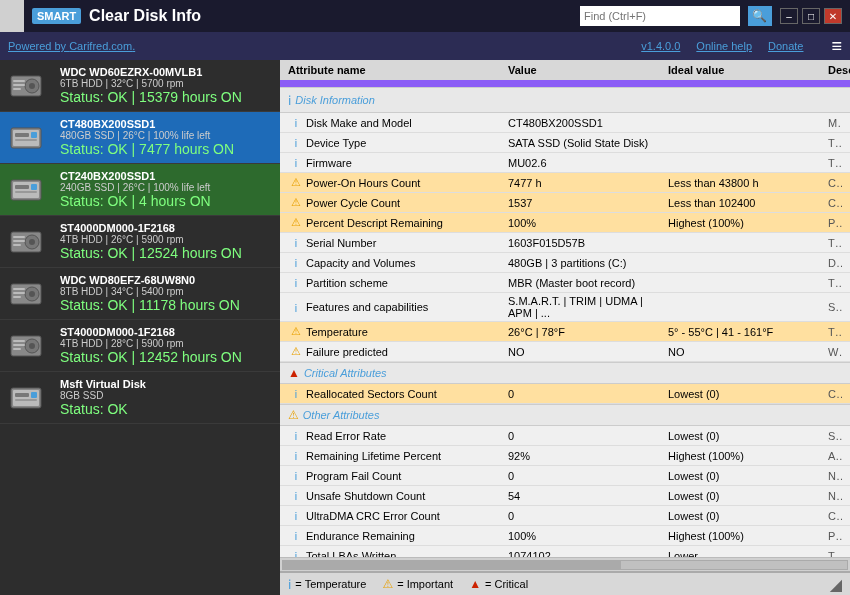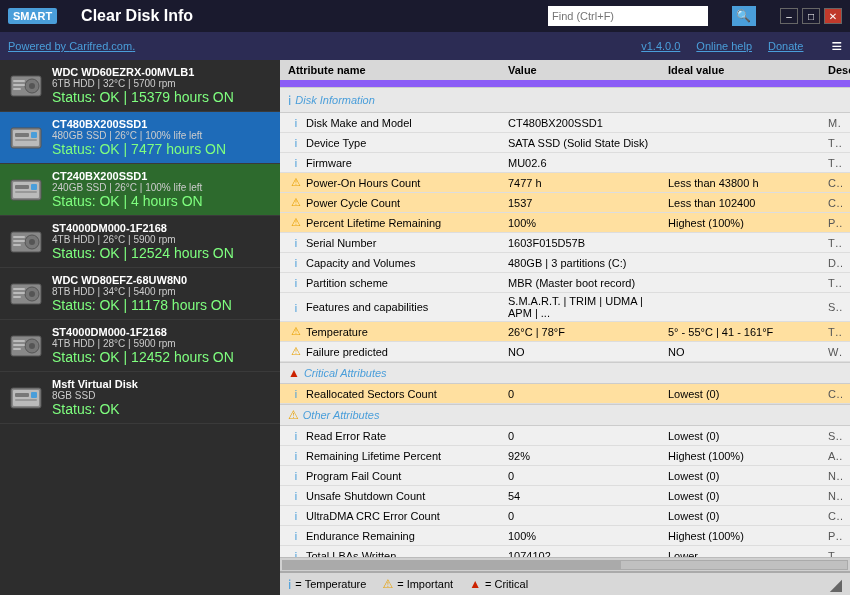--- a/index.html
+++ b/index.html
@@ -1,19 +1,19 @@
 <!DOCTYPE html>
 <html><head>
   <meta charset="utf-8">
   <style>
     * { margin: 0; padding: 0; box-sizing: border-box; }
     body { font-family: 'Segoe UI', Tahoma, Geneva, Verdana, sans-serif; font-size: 12px; background: #d0d0d0; width: 850px; height: 595px; overflow: hidden; }
 
     
-    .title-bar { background: #1a1a2e; height: 32px; display: flex; align-items: center; padding: 0 8px; gap: 24px; }
+    .title-bar { background: #1a1a2e; height: 32px; display: flex; align-items: center; padding: 0 8px; gap: 8px; margin-left: 24px; }
     .title-bar-logo { background: #4a9eda; color: white; font-weight: bold; font-size: 11px; padding: 2px 5px; border-radius: 2px; }
     .title-bar-title { color: white; font-size: 16px; font-weight: 600; flex: 1; }
     .title-bar-search { background: white; border: none; height: 20px; width: 160px; padding: 0 4px; font-size: 11px; }
     .title-bar-search-btn { background: #4a9eda; border: none; color: white; width: 24px; height: 20px; cursor: pointer; font-size: 12px; }
     .title-bar-controls { display: flex; gap: 4px; }
     .title-bar-btn { background: none; border: 1px solid #666; color: white; width: 18px; height: 16px; cursor: pointer; font-size: 10px; display: flex; align-items: center; justify-content: center; }
     .title-bar-btn.close { background: #c0392b; }
 
     
     .menu-bar { background: #2c2c54; height: 28px; display: flex; align-items: center; padding: 0 8px; }
@@ -21,21 +21,21 @@
     .menu-powered span { color: #4a9eda; text-decoration: underline; cursor: pointer; }
     .menu-links { display: flex; gap: 16px; align-items: center; }
     .menu-link { color: #4a9eda; font-size: 11px; text-decoration: underline; cursor: pointer; }
     .menu-hamburger { color: white; font-size: 18px; cursor: pointer; margin-left: 12px; }
 
     
     .main { display: flex; height: calc(595px - 60px); }
 
     
     .sidebar { width: 280px; background: #2d2d2d; overflow-y: auto; flex-shrink: 0; }
-    .disk-item { padding: 6px 8px; cursor: pointer; border-bottom: 1px solid #3a3a3a; display: flex; align-items: center; gap: 8px; }
+    .disk-item { padding: 6px 8px; cursor: pointer; border-bottom: 1px solid #3a3a3a; display: flex; align-items: center; gap: 16px; }
     .disk-icon { width: 36px; height: 28px; flex-shrink: 0; display: flex; align-items: center; justify-content: center; }
     .disk-icon svg { width: 32px; height: 26px; }
     .disk-info { flex: 1; }
     .disk-name { color: white; font-weight: bold; font-size: 11px; }
     .disk-details { color: #ccc; font-size: 10px; }
     .disk-status { font-size: 14px; }
     .status-ok { color: #7fff7f; }
 
     
     .right-panel { flex: 1; display: flex; flex-direction: column; background: #f0f0f0; overflow: hidden; }
@@ -273,21 +273,21 @@
         </div>
         <div class="table-row highlighted">
           <span class="row-icon icon-warn">⚠</span>
           <div class="row-attr">Power Cycle Count</div>
           <div class="row-value">1537</div>
           <div class="row-ideal">Less than 102400</div>
           <div class="row-desc">Count of</div>
         </div>
         <div class="table-row highlighted">
           <span class="row-icon icon-warn">⚠</span>
-          <div class="row-attr">Percent Lifetime Remaining</div>
+          <div class="row-attr">Percent Descript Remaining</div>
           <div class="row-value">100%</div>
           <div class="row-ideal">Highest (100%)</div>
           <div class="row-desc">Percent</div>
         </div>
         <div class="table-row">
           <span class="row-icon icon-info">ℹ</span>
           <div class="row-attr">Serial Number</div>
           <div class="row-value">1603F015D57B</div>
           <div class="row-ideal"></div>
           <div class="row-desc">The seri</div>

